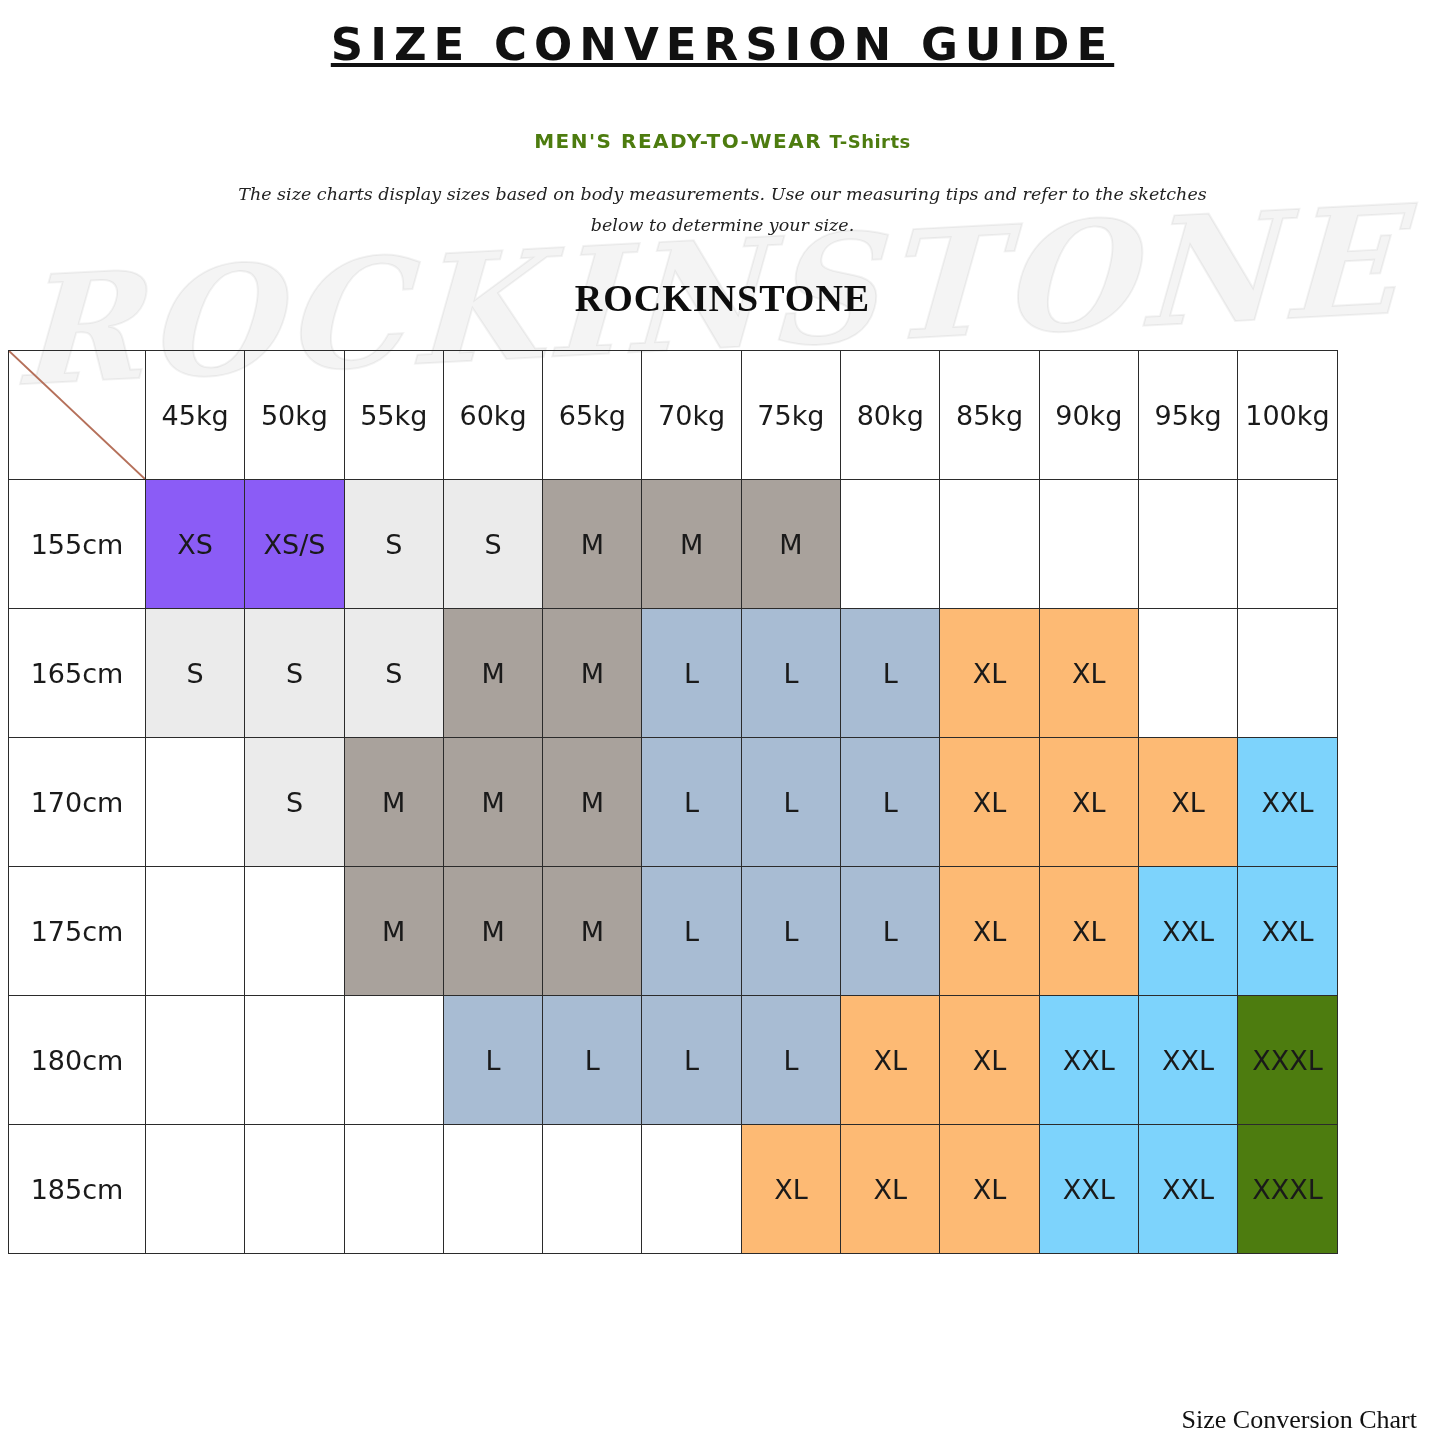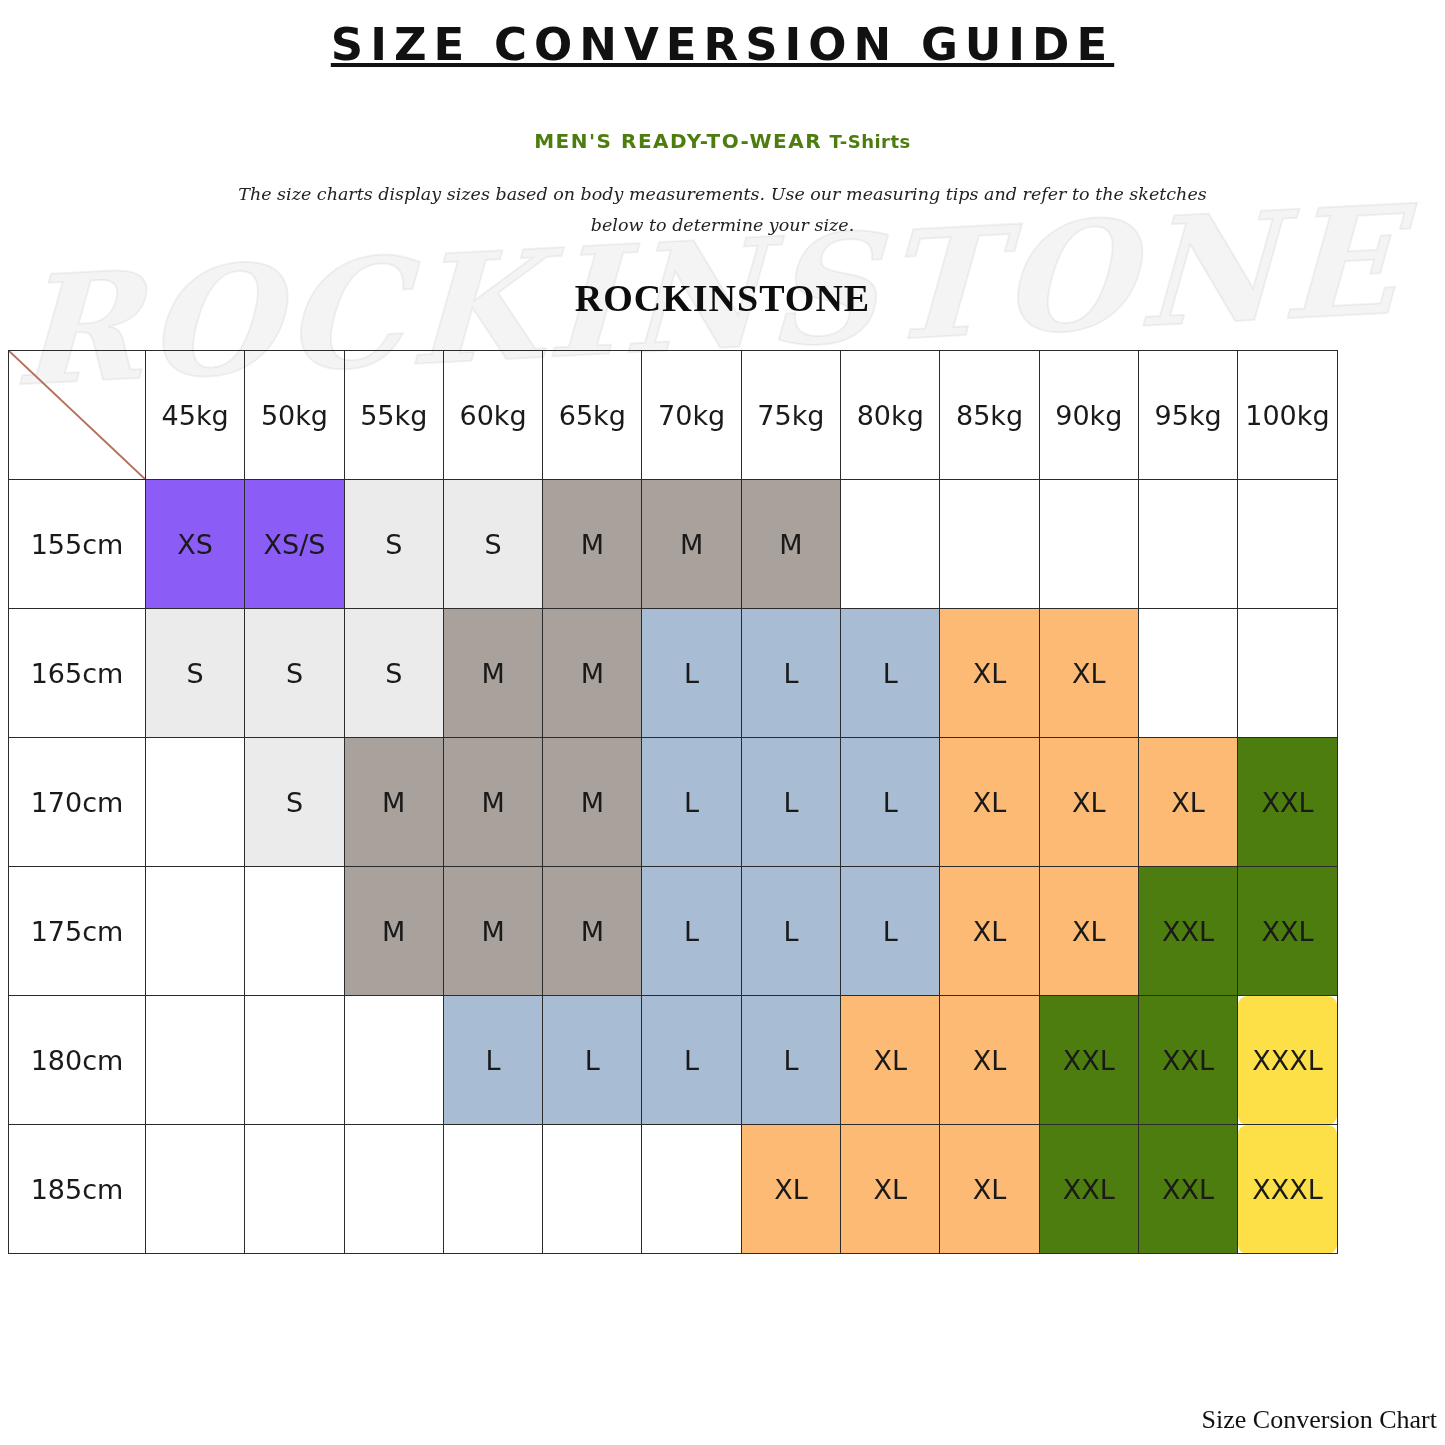--- a/index.html
+++ b/index.html
@@ -132,27 +132,27 @@
     height: 100%;
   }
 
   
   .c-none  { background: transparent; }
   .c-xs    { background: #8b5cf6; }
   .c-s     { background: #ebebeb; }
   .c-m     { background: #a9a29c; }
   .c-l     { background: #a8bcd3; }
   .c-xl    { background: #fdba74; }
-  .c-xxl   { background: #4d7c0f; }
-  .c-xxxl  { background: #fde047; border-radius: 9px; }
+  .c-xxl   { background: #7dd3fc; }
+  .c-xxxl  { background: #4d7c0f; }
 
   
   .footer {
     position: absolute;
-    right: 8px;
+    right: 28px;
     bottom: 10px;
     font-family: "Liberation Serif", serif;
     font-size: 26px;
     color: #111;
     z-index: 2;
   }
 </style>
 </head>
 <body>
 

